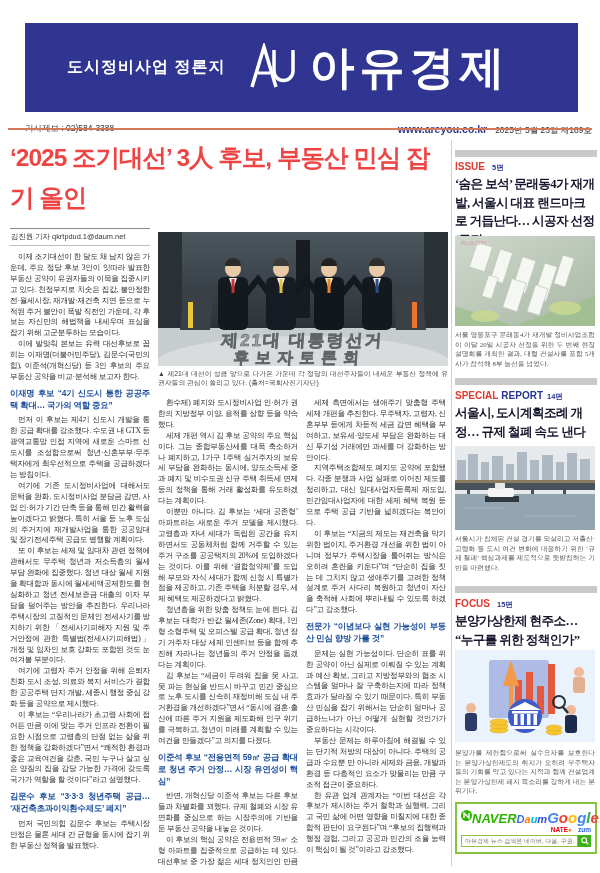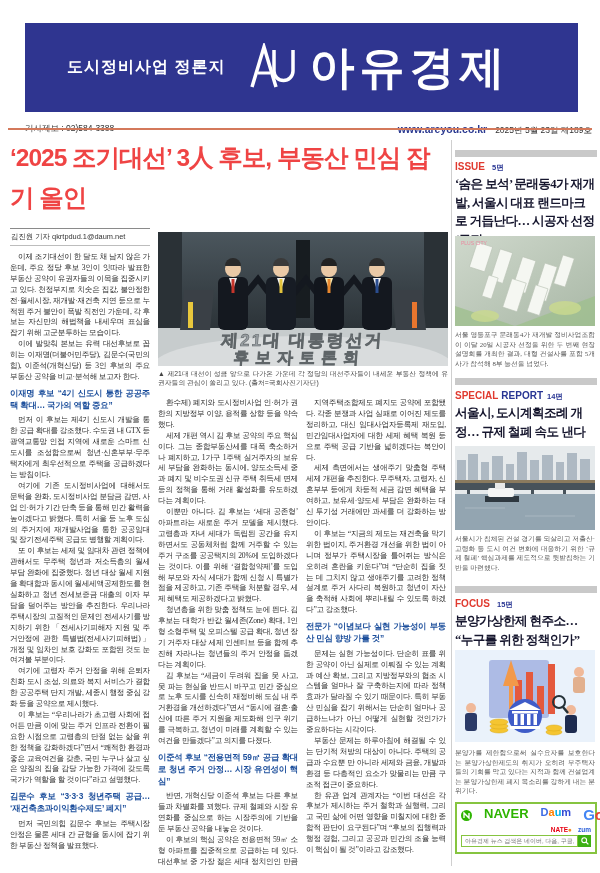--- a/index.html
+++ b/index.html
@@ -51,21 +51,21 @@
   .kicker .k2 { color:#283593; margin-left:3px; }
   .kicker .pg { color:#283593; font-size:7.5px; margin-left:4px; }
   .sb-head { left:455px; width:142px; font-weight:bold; font-size:12.6px; line-height:18.5px;
              color:#16162e; letter-spacing:-0.6px; }
   .sb-img { left:455px; width:140px; overflow:hidden; }
   .sb-cap { left:455px; width:140px; font-size:6.8px; line-height:9.6px; color:#555; text-align:justify; }
 
   
   .ad-box { left:455px; top:802px; width:142px; height:52px; border:2px solid #86c440;
             background:#fff; padding:3px 4px 2px; font-family:"Liberation Sans",sans-serif; }
-  .ad-row1 { display:flex; gap:12px; }
+  .ad-row1 { display:flex; align-items:flex-end; gap:0;font-style:italic; }
   .wm { font-weight:bold; line-height:1; }
   .wm-naver { font-size:13px; letter-spacing:0; }
   .wm-daum  { font-size:11px; }
   .wm-google{ font-size:15px; }
   .ad-mini { display:flex; justify-content:flex-end; gap:6px; font-size:6.5px; font-weight:bold; margin-top:1px; }
   .ad-search { display:flex; margin-top:2px; height:12px; }
   .ad-search input { flex:1; border:1px solid #86c440; font-size:6px; color:#777; padding:0 3px;
                      font-family:"Liberation Sans",sans-serif; outline:none; }
   .ad-search button { width:13px; height:12px; background:#3db014; border:none; display:flex;
                       align-items:center; justify-content:center; cursor:pointer; }
@@ -178,22 +178,22 @@
     <div class="bp">환수제) 폐지와 도시정비사업 인·허가 권한의 지방정부 이양, 용적률 상향 등을 약속했다.</div>
     <div class="bp">세제 개편 역시 김 후보 공약의 주요 핵심이다. 그는 종합부동산세를 대폭 축소하거나 폐지하고, 1가구 1주택 실거주자의 보유세 부담을 완화하는 동시에, 양도소득세 중과 폐지 및 비수도권 신규 주택 취득세 면제 등의 정책을 통해 거래 활성화를 유도하겠다는 계획이다.</div>
     <div class="bp">이뿐만 아니다. 김 후보는 ‘세대 공존형’ 아파트라는 새로운 주거 모델을 제시했다. 고령층과 자녀 세대가 독립된 공간을 유지하면서도 공동체처럼 함께 거주할 수 있는 주거 구조를 공공택지의 20%에 도입하겠다는 것이다. 이를 위해 ‘결합청약제’를 도입해 부모와 자식 세대가 함께 신청 시 특별가점을 제공하고, 기존 주택을 처분할 경우, 세제 혜택도 제공하겠다고 밝혔다.</div>
     <div class="bp">청년층을 위한 맞춤 정책도 눈에 띈다. 김 후보는 대학가 반값 월세존(Zone) 확대, 1인형 소형주택 및 오피스텔 공급 확대, 청년 장기 거주자 대상 세제 인센티브 등을 함께 추진해 자라나는 청년들의 주거 안정을 돕겠다는 계획이다.</div>
     <div class="bp">김 후보는 “세금이 두려워 집을 못 사고, 못 파는 현실을 반드시 바꾸고 민간 중심으로 노후 도시를 신속히 재정비해 도심 내 주거환경을 개선하겠다”면서 “동시에 결혼·출산에 따른 주거 지원을 제도화해 인구 위기를 극복하고, 청년이 미래를 계획할 수 있는 여건을 만들겠다”고 의지를 다졌다.</div>
     <div class="subhead">이준석 후보 “전용면적 59㎡ 공급 확대로 청년 주거 안정… 시장 유연성이 핵심”</div>
     <div class="bp">반면, 개혁신당 이준석 후보는 다른 후보들과 차별화를 꾀했다. 규제 철폐와 시장 유연화를 중심으로 하는 시장주의에 기반을 둔 부동산 공약을 내놓은 것이다.</div>
     <div class="bp">이 후보의 핵심 공약은 전용면적 59㎡ 소형 아파트를 집중적으로 공급하는 데 있다. 대선후보 중 가장 젊은 세대 정치인인 만큼 청년·신혼부부가 가장 선호하는 크기의 집을 수도권과 전국 주요 광역시에 대규모로 공급해 실수요자의 내 집 마련을 현실화하겠다는 계획이다.</div>
   </div>
 <div class="abs col col3">
+    <div class="bp">세제 측면에서는 생애주기 맞춤형 주택세제 개편을 추진한다. 무주택자, 고령자, 신혼부부 등에게 차등적 세금 감면 혜택을 부여하고, 보유세·양도세 부담은 완화하는 대신 투기성 거래에만 과세를 더 강화하는 방안이다.</div>
     <div class="bp">지역주택조합제도 폐지도 공약에 포함됐다. 각종 분쟁과 사업 실패로 이어진 제도를 정리하고, 대신 임대사업자등록제 재도입, 민간임대사업자에 대한 세제 혜택 복원 등으로 주택 공급 기반을 넓히겠다는 복안이다.</div>
-    <div class="bp">세제 측면에서는 생애주기 맞춤형 주택세제 개편을 추진한다. 무주택자, 고령자, 신혼부부 등에게 차등적 세금 감면 혜택을 부여하고, 보유세·양도세 부담은 완화하는 대신 투기성 거래에만 과세를 더 강화하는 방안이다.</div>
     <div class="bp">이 후보는 “지금의 제도는 재건축을 막기 위한 법이지, 주거환경 개선을 위한 법이 아니며 정부가 주택시장을 틀어쥐는 방식은 오히려 혼란을 키운다”며 “단순히 집을 짓는 데 그치지 않고 생애주기를 고려한 정책 설계로 주거 사다리 복원하고 청년이 자산을 축적해 사회에 뿌리내릴 수 있도록 하겠다”고 강조했다.</div>
     <div class="subhead">전문가 “이념보다 실현 가능성이 부동산 민심 향방 가를 것”</div>
     <div class="bp">문제는 실현 가능성이다. 단순히 표를 위한 공약이 아닌 실제로 이뤄질 수 있는 계획과 예산 확보, 그리고 지방정부와의 협조 시스템을 얼마나 잘 구축하는지에 따라 정책 효과가 달라질 수 있기 때문이다. 특히 부동산 민심을 잡기 위해서는 단순히 얼마나 공급하느냐가 아닌 어떻게 실현할 것인가가 중요하다는 시각이다.</div>
     <div class="bp">부동산 문제는 하루아침에 해결될 수 있는 단기적 처방의 대상이 아니다. 주택의 공급과 수요뿐 만 아니라 세제와 금융, 개발과 환경 등 다층적인 요소가 맞물리는 만큼 구조적 접근이 중요하다.</div>
     <div class="bp">한 유관 업계 관계자는 “이번 대선은 각 후보가 제시하는 주거 철학과 실행력, 그리고 국민 삶에 어떤 영향을 미칠지에 대한 종합적 판단이 요구된다”며 “후보의 집행력과 행정 경험, 그리고 공공과 민간의 조율 능력이 핵심이 될 것”이라고 강조했다.</div>
   </div>
 
 <div class="abs vdiv"></div>
 
 <div class="abs sb-bar" style="top:150px"></div>

